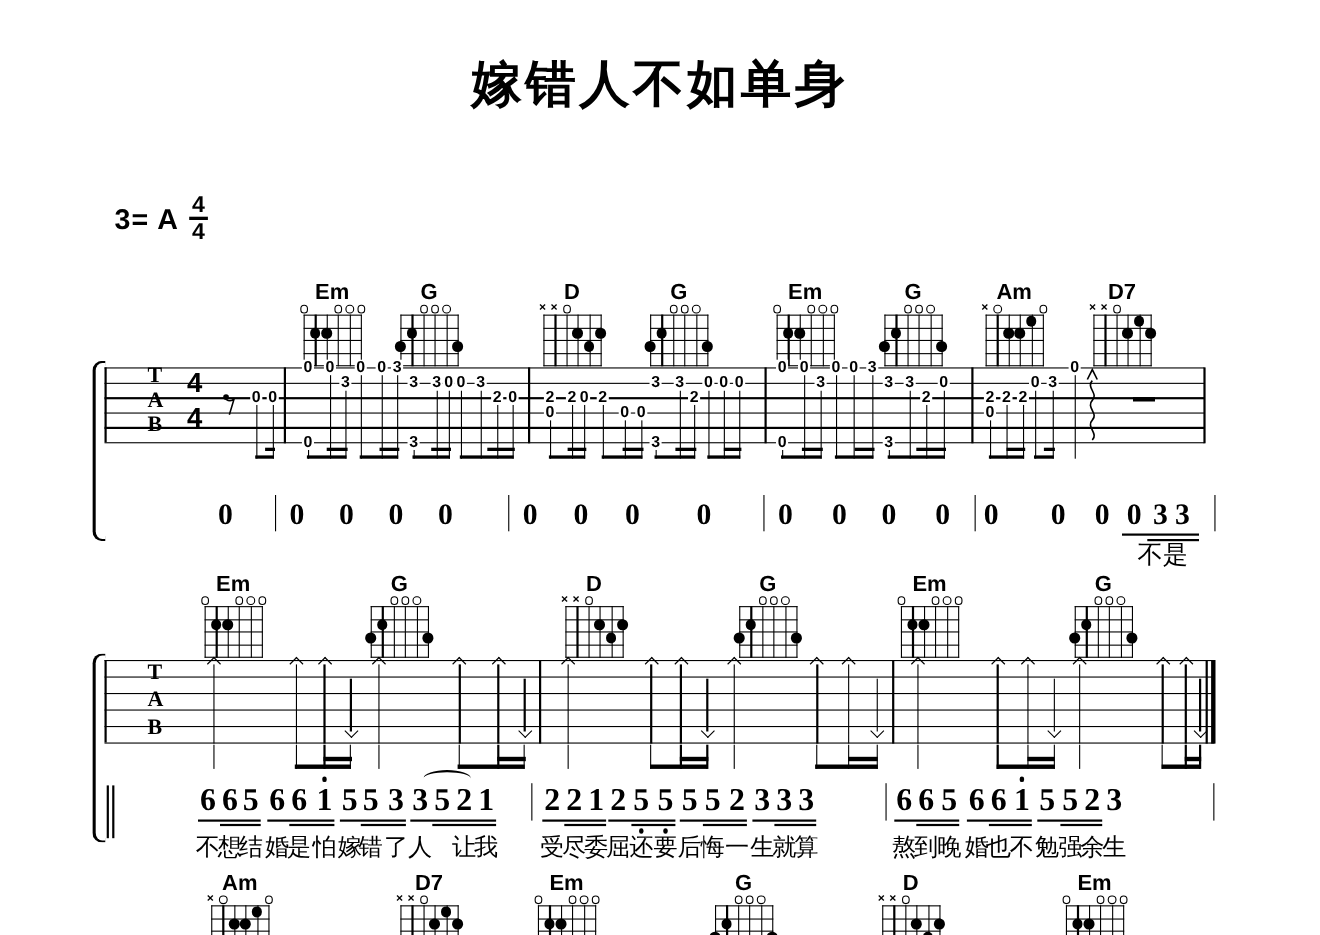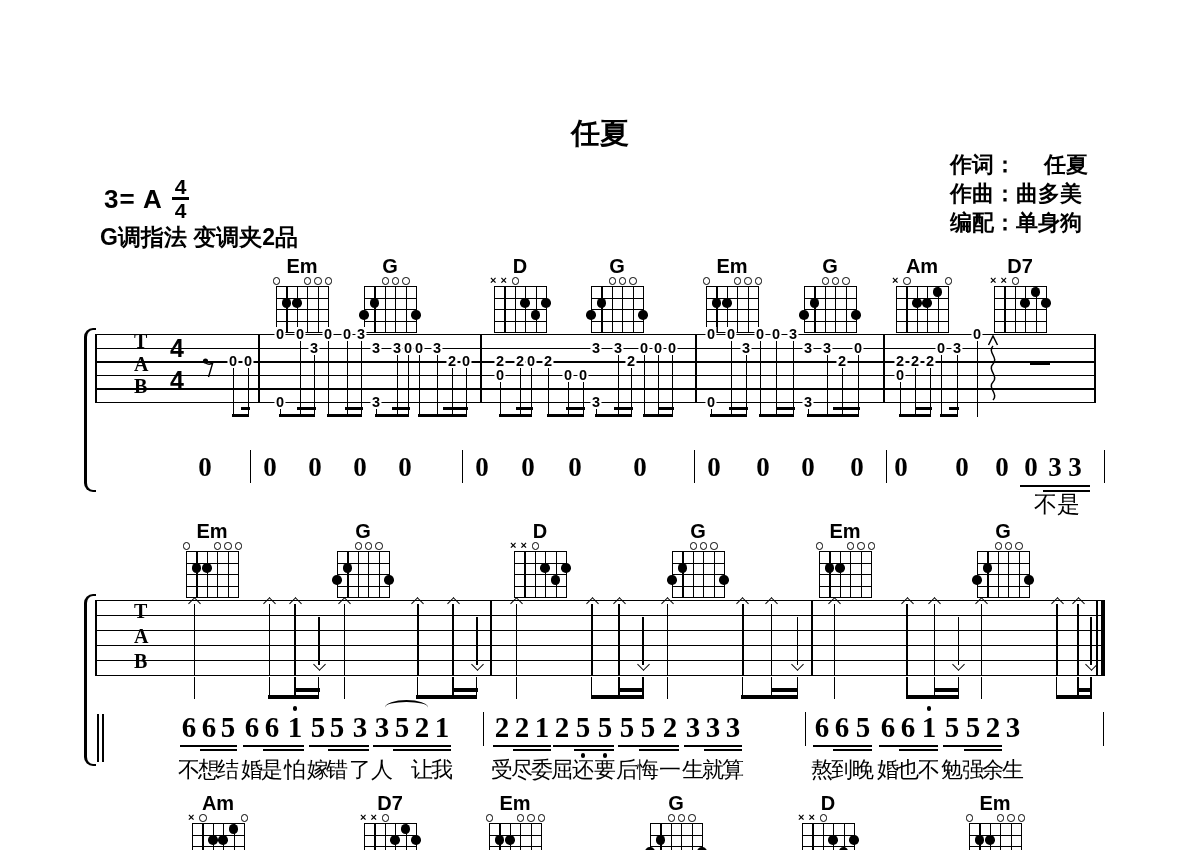--- a/index.html
+++ b/index.html
@@ -35,33 +35,27 @@
   .chevu{position:absolute;width:8px;height:8px;border-left:1.8px solid #000;border-top:1.8px solid #000;
          transform:rotate(45deg)}
   .chevd{position:absolute;width:8px;height:8px;border-right:1.8px solid #000;border-bottom:1.8px solid #000;
          transform:rotate(45deg)}
   .slur{position:absolute;height:13px;border-top:2px solid #000;border-radius:50% 50% 0 0}
 </style>
 </head>
 <body>
 
 <div class="page">
-  <div class="subtitle">任夏</div>
-  <div class="credits">
-    <div>作词：　 任夏</div>
-    <div>作曲：曲多美</div>
-    <div>编配：单身狗</div>
-  </div>
+  <div class="title">嫁错人不如单身</div>
   <div class="keytext">3= A</div>
   <div class="frac">
     <span>4</span>
     <span class="fbar"></span>
     <span>4</span>
   </div>
-  <div class="fingering">G调指法 变调夹2品</div>
   <div id="score" class="abs" style="left:0;top:0;width:1200px;height:850px">
       <div class="chlabel" style="left: 267px; top: 256px; width: 70px;">Em</div>
       <div class="omark" style="left: 272.7px; top: 277px;"></div>
       <div class="omark" style="left: 303.9px; top: 277px;"></div>
       <div class="omark" style="left: 314.3px; top: 277px;"></div>
       <div class="omark" style="left: 324.7px; top: 277px;"></div>
       <div class="ln" style="left: 276px; top: 286px; width: 53px; height: 1.2px;"></div>
       <div class="ln" style="left: 276px; top: 297.5px; width: 53px; height: 1.2px;"></div>
       <div class="ln" style="left: 276px; top: 309px; width: 53px; height: 1.2px;"></div>
       <div class="ln" style="left: 276px; top: 320.5px; width: 53px; height: 1.2px;"></div>

